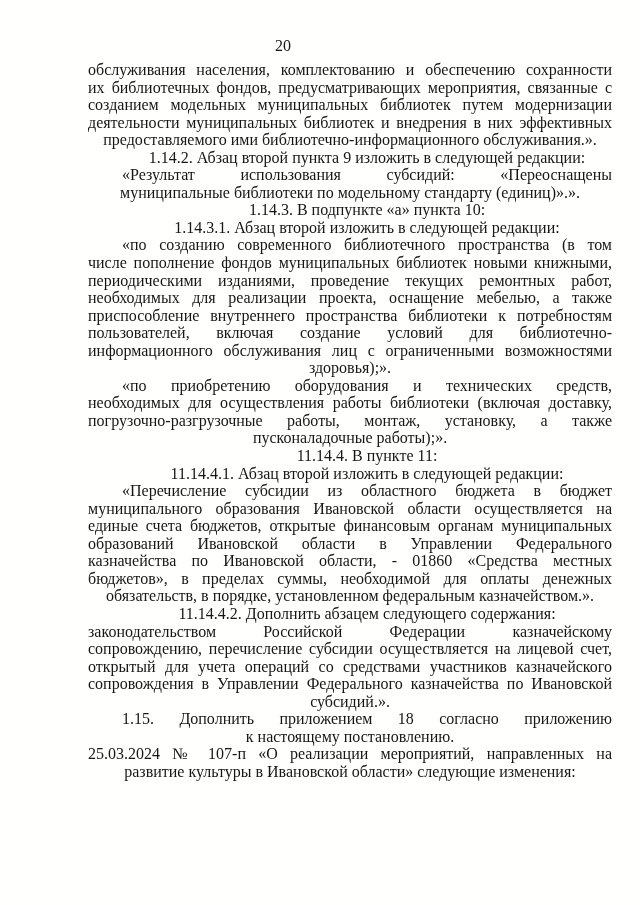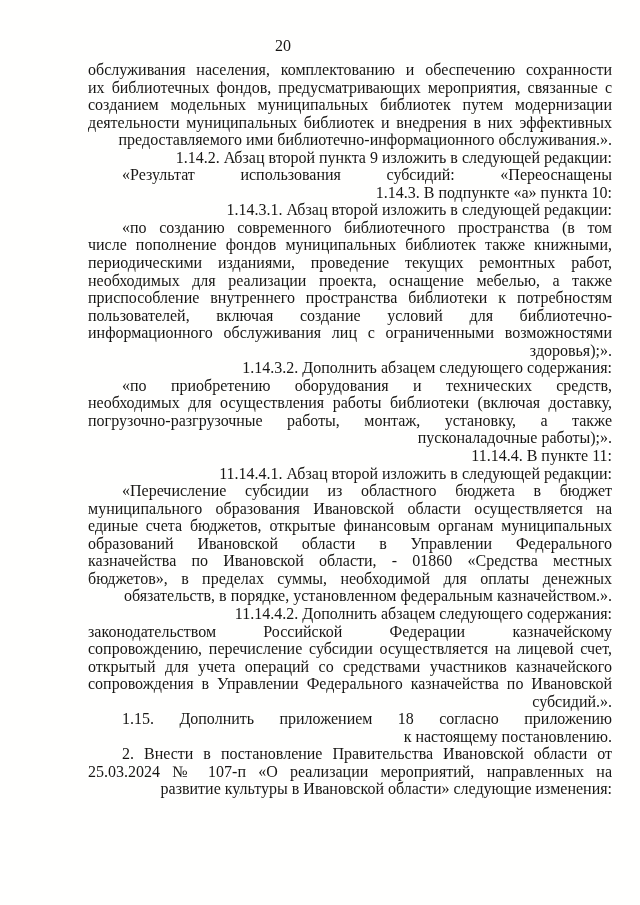--- a/index.html
+++ b/index.html
@@ -27,21 +27,21 @@
   }
   .doc-body {
     position: absolute;
     top: 61px;
     left: 88px;
     width: 524px;
   }
   .line {
     font-size: 16px;
     line-height: 17.55px;
-    text-align: right;
+    text-align: center;
     white-space: normal;
   }
   .line.j {
     text-align: justify;
     text-align-last: justify;
     -moz-text-align-last: justify;
   }
   .line.indent {
     text-indent: 34px;
   }
@@ -52,31 +52,31 @@
 <div class="page">
   <div class="page-number">20</div>
   <div class="doc-body">
       <div class="line j">обслуживания населения, комплектованию и обеспечению сохранности</div>
       <div class="line j">их библиотечных фондов, предусматривающих мероприятия, связанные с</div>
       <div class="line j">созданием модельных муниципальных библиотек путем модернизации</div>
       <div class="line j">деятельности муниципальных библиотек и внедрения в них эффективных</div>
       <div class="line">предоставляемого ими библиотечно-информационного обслуживания.».</div>
       <div class="line indent">1.14.2. Абзац второй пункта 9 изложить в следующей редакции:</div>
       <div class="line j indent">«Результат использования субсидий: «Переоснащены</div>
+      <div class="line">муниципальные библиотеки по модельному стандарту (единиц)».».</div>
       <div class="line indent">1.14.3. В подпункте «а» пункта 10:</div>
       <div class="line indent">1.14.3.1. Абзац второй изложить в следующей редакции:</div>
       <div class="line j indent">«по созданию современного библиотечного пространства (в том</div>
-      <div class="line j">числе пополнение фондов муниципальных библиотек также книжными,</div>
+      <div class="line j">числе пополнение фондов муниципальных библиотек новыми книжными,</div>
       <div class="line j">периодическими изданиями, проведение текущих ремонтных работ,</div>
       <div class="line j">необходимых для реализации проекта, оснащение мебелью, а также</div>
       <div class="line j">приспособление внутреннего пространства библиотеки к потребностям</div>
       <div class="line j">пользователей, включая создание условий для библиотечно-</div>
       <div class="line j">информационного обслуживания лиц с ограниченными возможностями</div>
       <div class="line">здоровья);».</div>
-      <div class="line indent">1.14.3.2. Дополнить абзацем следующего содержания:</div>
       <div class="line j indent">«по приобретению оборудования и технических средств,</div>
       <div class="line j">необходимых для осуществления работы библиотеки (включая доставку,</div>
       <div class="line j">погрузочно-разгрузочные работы, монтаж, установку, а также</div>
       <div class="line">пусконаладочные работы);».</div>
       <div class="line indent">11.14.4. В пункте 11:</div>
       <div class="line indent">11.14.4.1. Абзац второй изложить в следующей редакции:</div>
       <div class="line j indent">«Перечисление субсидии из областного бюджета в бюджет</div>
       <div class="line j">муниципального образования Ивановской области осуществляется на</div>
       <div class="line j">единые счета бюджетов, открытые финансовым органам муниципальных</div>
       <div class="line j">образований Ивановской области в Управлении Федерального</div>
@@ -84,17 +84,16 @@
       <div class="line j">бюджетов», в пределах суммы, необходимой для оплаты денежных</div>
       <div class="line">обязательств, в порядке, установленном федеральным казначейством.».</div>
       <div class="line indent">11.14.4.2. Дополнить абзацем следующего содержания:</div>
       <div class="line j">законодательством Российской Федерации казначейскому</div>
       <div class="line j">сопровождению, перечисление субсидии осуществляется на лицевой счет,</div>
       <div class="line j">открытый для учета операций со средствами участников казначейского</div>
       <div class="line j">сопровождения в Управлении Федерального казначейства по Ивановской</div>
       <div class="line">субсидий.».</div>
       <div class="line j indent">1.15. Дополнить приложением 18 согласно приложению</div>
       <div class="line">к настоящему постановлению.</div>
-      <div class="line j indent">2. Внести в постановление Правительства Ивановской области от</div>
       <div class="line j">25.03.2024 № 107-п «О реализации мероприятий, направленных на</div>
       <div class="line">развитие культуры в Ивановской области» следующие изменения:</div>
     </div>
 </div>
 
 </body></html>

